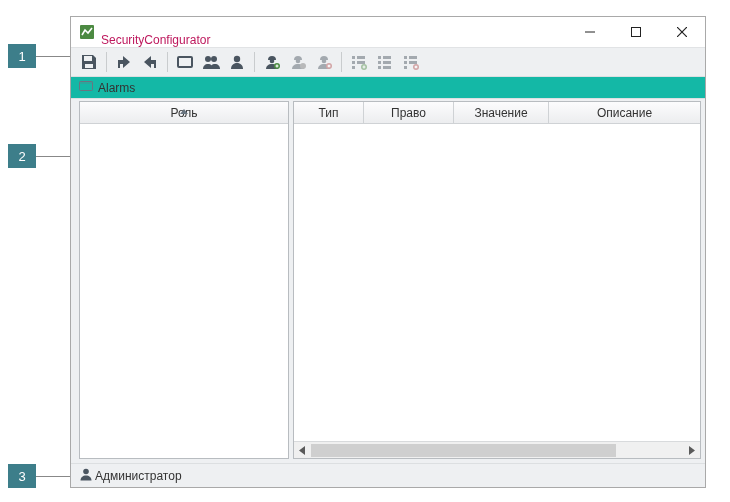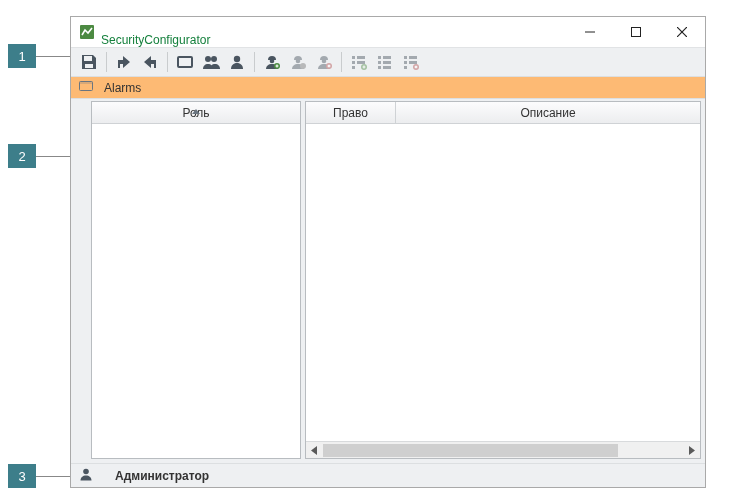--- a/index.html
+++ b/index.html
@@ -44,21 +44,21 @@
     display: flex;
     align-items: center;
     padding: 0 0 0 8px;
     background: #fff;
   }
   .titlebar-icon {
     width: 16px; height: 16px;
     margin-right: 6px;
     display:flex; align-items:center; justify-content:center;
   }
-  .titlebar-title { flex: 0 0 auto; color:#15803d;margin-top:15px; }
+  .titlebar-title { flex: 0 0 auto; color:#be185d;margin-top:15px; }
   .titlebar-spacer { flex: 1; }
   .win-btn {
     width: 46px; height: 30px;
     display: flex; align-items: center; justify-content: center;
     color: #222;
   }
   .win-btn svg { display:block; }
   .toolbar {
     height: 30px;
     background: #eef0f2;
@@ -73,31 +73,31 @@
     width: 24px; height: 24px;
     display:flex; align-items:center; justify-content:center;
     color: #4a5560;
   }
   .tb-btn.disabled { opacity: 0.45; }
   .tb-sep {
     width:1px; height:20px; background:#c9ccce; margin:0 3px;
   }
   .breadcrumb {
     height: 22px;
-    background: #fdba74;
+    background: #14b8a6;
     border-bottom: 1px solid #dcdfe1;
     display:flex; align-items:center;
     padding: 0 8px;
-    gap: 11px;
+    gap: 5px;
     color:#333;
   }
   .content {
     display:flex;
     height: calc(100% - 30px - 30px - 22px - 24px);
-    padding: 2px 4px 4px 20px;
+    padding: 2px 4px 4px 8px;
     gap: 4px;
     background:#eef0f2;
   }
   .panel {
     background:#fff;
     border:1px solid #b8bcc0;
     display:flex; flex-direction:column;
   }
   .panel.left { width: 210px; }
   .panel.right { flex:1; }
@@ -135,23 +135,22 @@
   .hscroll .thumb {
     position:absolute; left:0; top:2px; height:13px; width:82%;
     background:#cfcfcf; border-radius:0;
   }
   .statusbar {
     height:24px;
     background:#eef0f2;
     border-top:1px solid #dcdfe1;
     display:flex; align-items:center;
     padding:0 8px;
-    gap:22px;
+    gap:2px;
     color:#333;
-    font-weight:bold;
   }
 </style>
 </head>
 <body>
 
 <div class="callout" style="left:8px; top:44px;">
     <span>1</span>
   </div>
 <div class="callout-line" style="left:36px; top:56px; width:34px;"></div>
 
@@ -315,22 +314,28 @@
               </svg>
           </span>
           <span>Роль</span>
         </div>
       </div>
       <div class="grid-body"></div>
     </div>
 
     <div class="panel right">
       <div class="grid-header">
+        <div class="col" style="width:70px;">
+            <span>Тип</span>
+          </div>
         <div class="col" style="width:90px;text-align:center;">
             <span>Право</span>
+          </div>
+        <div class="col" style="width:95px;">
+            <span>Значение</span>
           </div>
         <div class="col" style="flex:1;text-align:right;">
             <span>Описание</span>
           </div>
       </div>
       <div class="grid-body"></div>
       <div class="hscroll">
         <div class="arrow">
             <svg width="7" height="9">
               <path d="M6 0 L0 4.5 L6 9 Z" fill="#5a5a5a"></path>

